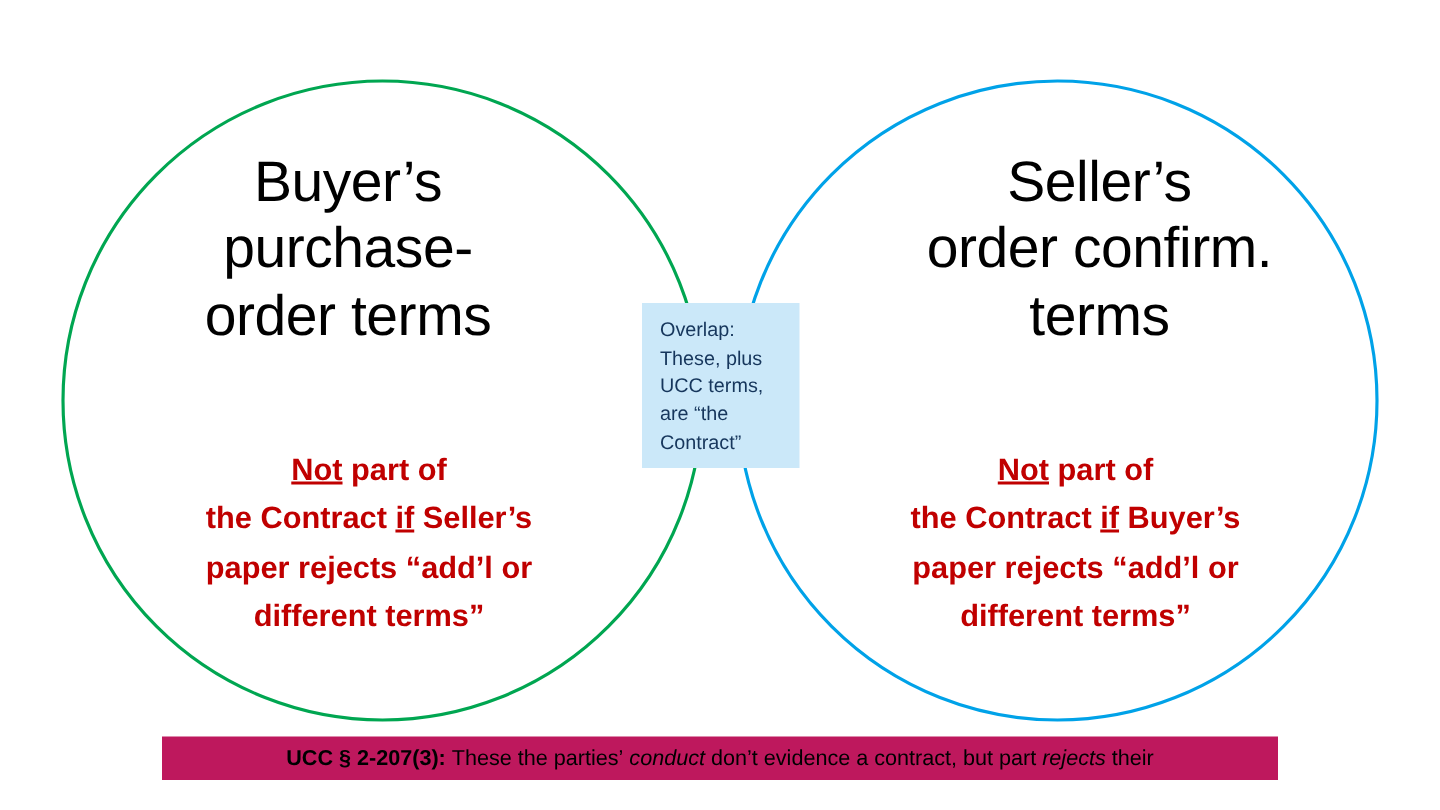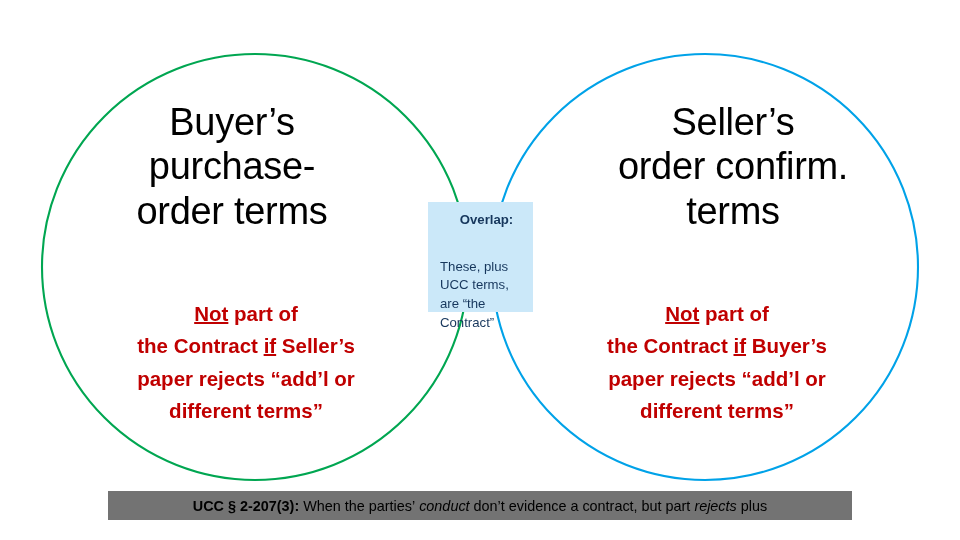--- a/index.html
+++ b/index.html
@@ -87,27 +87,25 @@
     background: #cbe8f9;
     box-sizing: border-box;
     padding: 9px 0 0 12px;
     color: #16365c;
     font-size: 13.2px;
     line-height: 1.42;
     font-weight: 500;
   }
   #overlap-label {
     display: block;
-    font-weight: bold;
-    text-align: center;
+    font-weight: normal;
   }
   #overlap-body {
     display: block;
     white-space: pre-line;
-    margin-top: 28px;
   }
 
   
   #caption-bar {
     position: absolute;
     left: 108px;
     top: 491px;
     width: 744px;
     height: 29px;
     background: #cbe8f9;
@@ -155,27 +153,27 @@
   </div>
 
   <div id="overlap-box" style="background: rgb(203, 232, 249); color: rgb(22, 54, 92);">
     <span id="overlap-label">Overlap:</span>
     <span id="overlap-body">These, plus
 UCC terms,
 are “the
 Contract”</span>
   </div>
 
-  <div id="caption-bar" style="background: #737373; color: rgb(0, 0, 0);">
+  <div id="caption-bar" style="background: #be185d; color: rgb(0, 0, 0);">
     <b>UCC § 2-207(3):</b>
       <span class="sp"></span>
-      <span>When the parties’</span>
+      <span>These the parties’</span>
       <span class="sp"></span>
       <i>conduct</i>
       <span class="sp"></span>
       <span>don’t evidence a contract, but part</span>
       <span class="sp"></span>
       <i>rejects</i>
       <span class="sp"></span>
-      <span>plus</span>
+      <span>their</span>
   </div>
 
 </div>
 
 </body></html>

